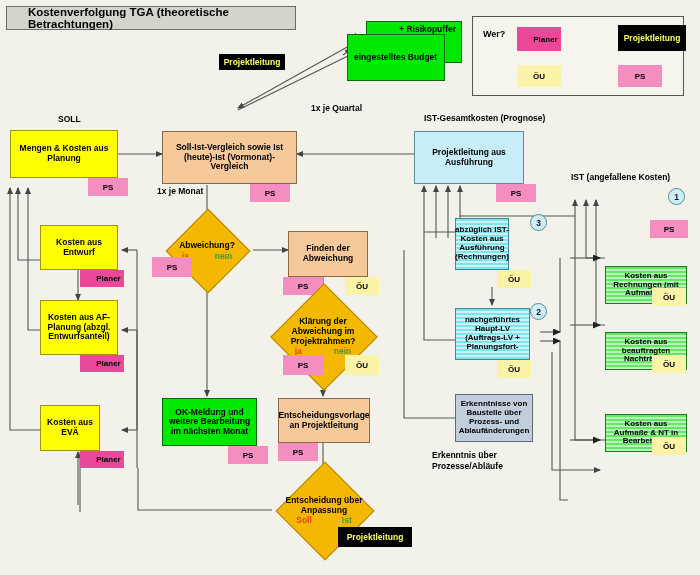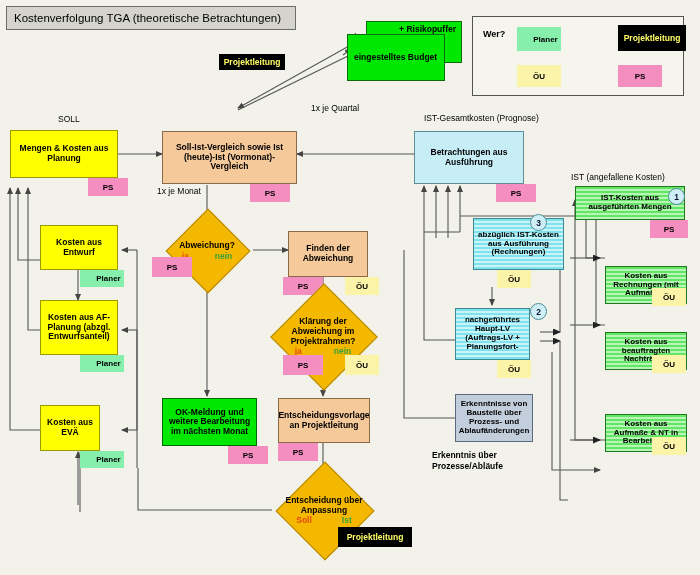--- a/index.html
+++ b/index.html
@@ -12,24 +12,24 @@
   }
   #canvas{position:absolute;inset:0;width:700px;height:575px;}
   svg.wires{position:absolute;left:0;top:0;width:700px;height:575px;pointer-events:none;}
 
   .node{position:absolute;box-sizing:border-box;display:flex;align-items:center;
         justify-content:center;text-align:center;font-weight:bold;color:#000;
         line-height:1.12;}
   .title-bar{
     position:absolute;left:6px;top:6px;width:290px;height:24px;
     background:#d4d4cc;border:1px solid #6b6b6b;
-    display:flex;align-items:center;padding-left:7px;
-    font-size:11.5px;font-weight:normal;color:#000;box-sizing:border-box;
+    display:flex;align-items:center;padding-left:21px;
+    font-size:11.5px;font-weight:bold;color:#000;box-sizing:border-box;
   }
-  .lbl{position:absolute;font-size:8.5px;font-weight:normal;color:#000;white-space:nowrap;}
+  .lbl{position:absolute;font-size:8.5px;font-weight:bold;color:#000;white-space:nowrap;}
 
   
   .b-yellow{background:#ffff00;border:1px solid #9a9a00;font-size:8.5px;}
   .b-peach{background:#f5c99a;border:1px solid #8a6a48;font-size:8.5px;}
   .b-cyanplain{background:#c7eef7;border:1px solid #5f8d99;font-size:8.5px;}
   .b-green-solid{background:#00e800;border:1px solid #006b00;font-size:8.5px;}
   .b-grayblue{background:#c3cedd;border:1.5px solid #5d6a7d;font-size:8px;}
   .b-greenstripe{
     border:1px solid #1f7a1f;font-size:8px;
     background:repeating-linear-gradient(180deg,#63e663 0px,#63e663 2px,#b9f5b9 2px,#b9f5b9 4px);
@@ -38,21 +38,21 @@
     border:1px solid #3d8a96;font-size:8px;
     background:repeating-linear-gradient(180deg,#7fe3ee 0px,#7fe3ee 2px,#cbf4f9 2px,#cbf4f9 4px);
   }
   .b-budget{background:#00e800;border:1px solid #0d6b0d;font-size:8.5px;}
 
   
   .tag{position:absolute;display:flex;align-items:center;justify-content:center;
        font-size:8px;font-weight:bold;box-sizing:border-box;}
   .tag-ps{background:#f58ec0;color:#000;}
   .tag-ou{background:#fbf3a8;color:#000;}
-  .tag-planer{background:#86efac;color:#000;padding-left:13px;}
+  .tag-planer{background:#ec4899;color:#000;padding-left:13px;}
   .tag-pl{background:#000000;color:#ffff66;font-size:8.5px;border:1px solid #000;}
 
   
   .diamond{position:absolute;}
   .diamond .shape{position:absolute;inset:0;background:#f5b800;
       border:1px solid #b08400;
       transform:rotate(45deg);}
   .diamond .dtext{position:absolute;inset:0;display:flex;flex-direction:column;
       align-items:center;justify-content:center;font-size:8.5px;font-weight:bold;
       text-align:center;line-height:1.15;z-index:3;}
@@ -202,29 +202,26 @@
 
   <div class="node b-peach" style="left:162px;top:131px;width:135px;height:53px;padding:0 4px;">
     <span>Soll-Ist-Vergleich sowie Ist (heute)-Ist (Vormonat)-Vergleich</span>
   </div>
   <div class="tag tag-ps" style="left:250px;top:184px;width:40px;height:18px;">
     <span>PS</span>
   </div>
   <div class="lbl" style="left:157px;top:186px;">1x je Monat</div>
 
   <div class="node b-cyanplain" style="left:414px;top:131px;width:110px;height:53px;padding:0 4px;">
-    <span>Betrachtungen aus Ausführung</span>
+    <span>Projektleitung aus Ausführung</span>
   </div>
   <div class="tag tag-ps" style="left:496px;top:184px;width:40px;height:18px;">
     <span>PS</span>
   </div>
 
-  <div class="node b-greenstripe" style="left:575px;top:186px;width:110px;height:34px;padding:0 4px;">
-    <span>IST-Kosten aus ausgeführten Mengen</span>
-  </div>
   <div class="badge" style="left:668px;top:188px;">
     <span>1</span>
   </div>
   <div class="tag tag-ps" style="left:650px;top:220px;width:38px;height:18px;">
     <span>PS</span>
   </div>
 
   <div class="node b-greenstripe" style="left:605px;top:266px;width:82px;height:38px;padding:0 3px;">
     <span>Kosten aus Rechnungen (mit Aufmaßen)</span>
   </div>
@@ -239,21 +236,21 @@
     <span>ÖU</span>
   </div>
 
   <div class="node b-greenstripe" style="left:605px;top:414px;width:82px;height:38px;padding:0 3px;">
     <span>Kosten aus Aufmaße &amp; NT in Bearbeitung</span>
   </div>
   <div class="tag tag-ou" style="left:652px;top:437px;width:34px;height:18px;">
     <span>ÖU</span>
   </div>
 
-  <div class="node b-cyanstripe" style="left:473px;top:218px;width:91px;height:52px;padding:0 3px;">
+  <div class="node b-cyanstripe" style="left:455px;top:218px;width:54px;height:52px;padding:0 3px;">
     <span>abzüglich IST-Kosten aus Ausführung (Rechnungen)</span>
   </div>
   <div class="badge" style="left:530px;top:214px;">
     <span>3</span>
   </div>
   <div class="tag tag-ou" style="left:497px;top:270px;width:34px;height:18px;">
     <span>ÖU</span>
   </div>
 
   <div class="node b-cyanstripe" style="left:455px;top:308px;width:75px;height:52px;padding:0 2px;">

